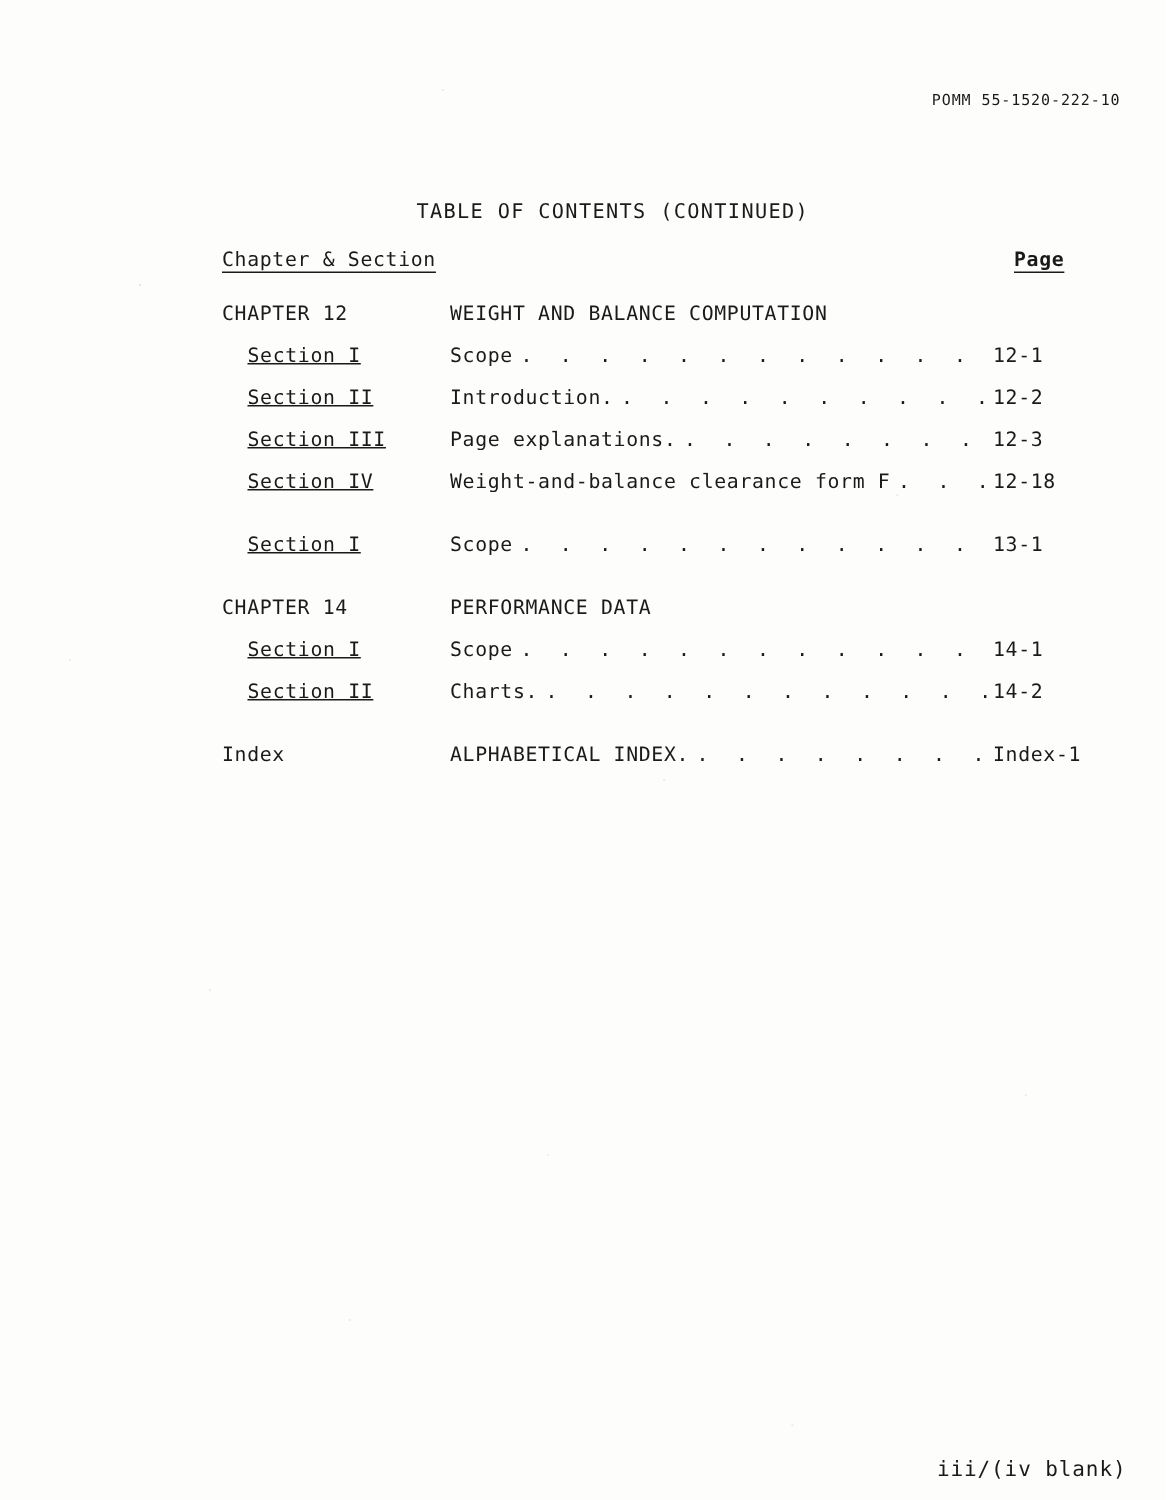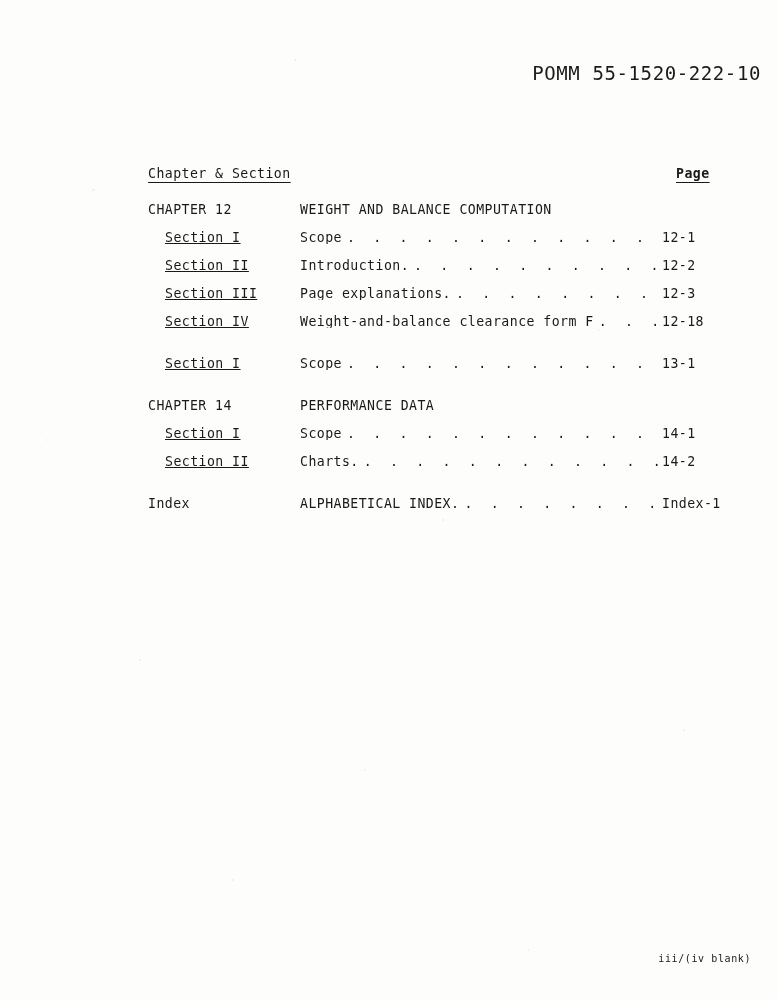--- a/index.html
+++ b/index.html
@@ -34,22 +34,22 @@
       radial-gradient(circle at 18% 66%, rgba(0,0,0,0.13) 0.6px, transparent 1px),
       radial-gradient(circle at 88% 73%, rgba(0,0,0,0.12) 0.6px, transparent 1px),
       radial-gradient(circle at 30% 88%, rgba(0,0,0,0.13) 0.6px, transparent 1px),
       radial-gradient(circle at 68% 95%, rgba(0,0,0,0.11) 0.6px, transparent 1px),
       radial-gradient(circle at 47% 77%, rgba(0,0,0,0.10) 0.6px, transparent 1px),
       radial-gradient(circle at 6% 44%, rgba(0,0,0,0.12) 0.6px, transparent 1px);
   }
   .doc-number {
     position: absolute;
     top: 62px;
-    right: 16px;
-    font-size: 19px;
+    right: 30px;
+    font-size: 10px;
     letter-spacing: 0.6px;
     white-space: nowrap;
   }
   .toc-title {
     position: absolute;
     top: 133px;
     left: 0;
     width: 777px;
     text-align: center;
     font-size: 13.5px;
@@ -116,35 +116,36 @@
     flex: 0 0 86px;
     text-align: left;
     white-space: nowrap;
   }
   .leader {
     letter-spacing: 5.2px;
     padding-left: 5px;
   }
   .footer {
     position: absolute;
-    bottom: 36px;
+    bottom: 12px;
     right: 26px;
-    font-size: 10px;
+    font-size: 14px;
     letter-spacing: 0.6px;
     white-space: nowrap;
     text-align: right;
   }
 </style>
 </head>
 <body>
 
 <div class="page">
 
   <div class="doc-number">POMM 55-1520-222-10</div>
 
+  <div class="toc-title">TABLE OF CONTENTS (CONTINUED)</div>
 
   <div class="toc">
 
     <div class="hdr-row">
       <div class="hdr-left">Chapter &amp; Section</div>
       <div class="hdr-spacer"></div>
       <div class="hdr-page">Page</div>
     </div>
 
     <div class="grp">

